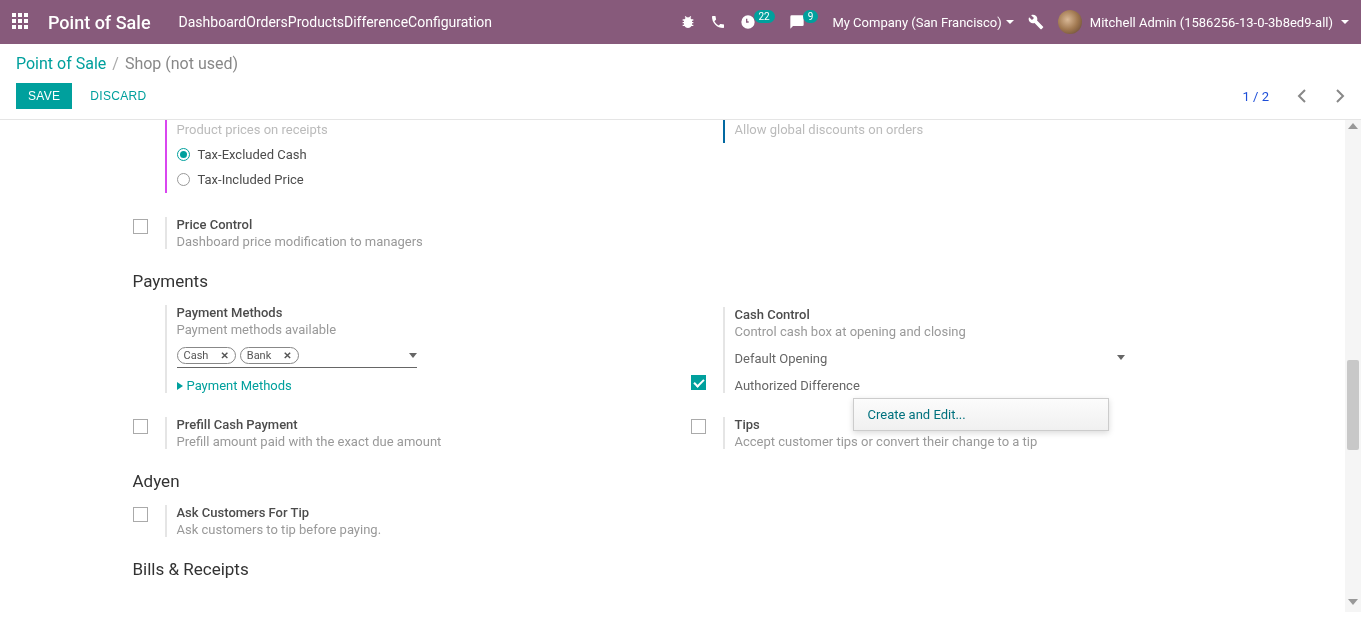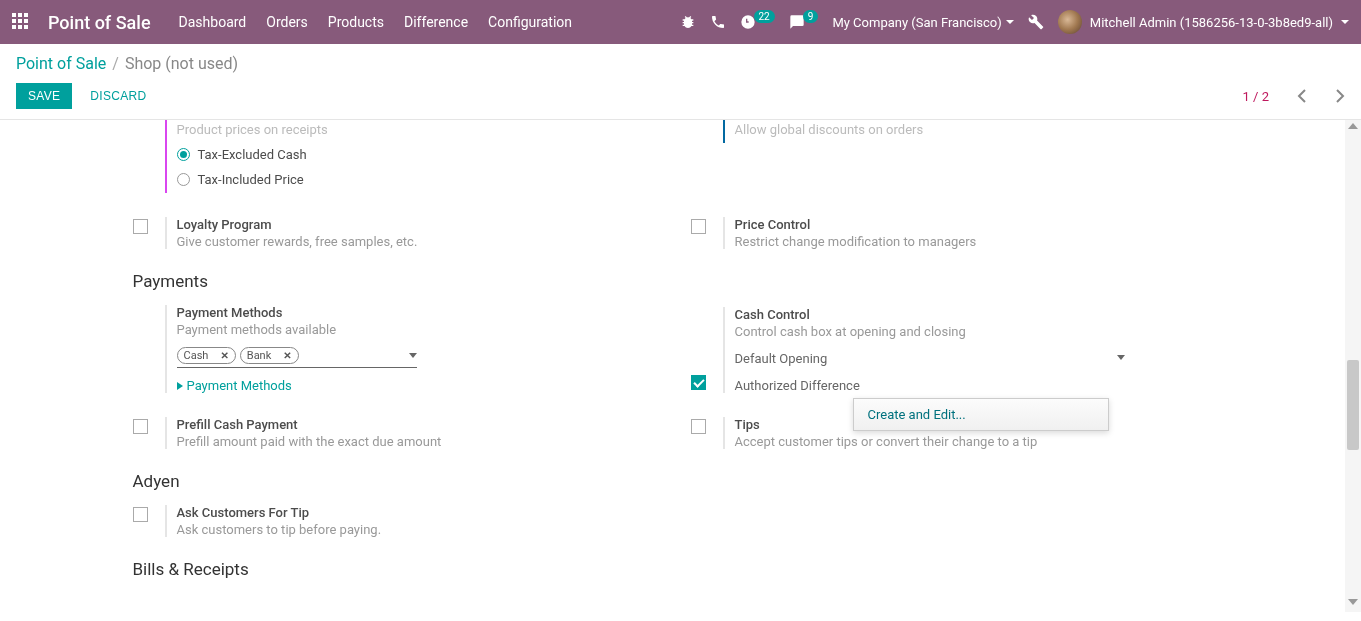--- a/index.html
+++ b/index.html
@@ -4,42 +4,42 @@
 <style>
 * { box-sizing: border-box; margin: 0; padding: 0; }
 body { font-family: -apple-system, BlinkMacSystemFont, "Segoe UI", Roboto, "Helvetica Neue", Arial, sans-serif; font-size: 13px; color: #4c4c4c; background: #fff; overflow: hidden; }
 .page-wrap { width: 1361px; height: 621px; position: relative; }
 
 
 .navbar { background: #875a7b; height: 44px; display: flex; align-items: center; padding: 0 12px; color: #fff; }
 .apps-icon { width: 18px; height: 18px; display: grid; grid-template-columns: repeat(3,4px); grid-template-rows: repeat(3,4px); gap: 2px; margin-right: 18px; cursor: pointer; }
 .apps-icon span { background: #fff; width: 4px; height: 4px; }
 .brand { font-size: 18px; font-weight: 500; margin-right: 28px; }
-.nav-menu { display: flex; gap: 20px; }
+.nav-menu { display: flex; }
 .nav-item { color: #fff; cursor: pointer; font-size: 14px; }
 .nav-right { margin-left: auto; display: flex; align-items: center; gap: 14px; }
 .nav-ic { width: 16px; height: 16px; fill: #fff; cursor: pointer; position: relative; }
 .badge-wrap { position: relative; display: flex; align-items: center; cursor: pointer; }
 .badge { background: #00a09d; color: #fff; border-radius: 8px; font-size: 10px; padding: 1px 5px; margin-left: -2px; position: relative; top: -6px; }
 .company { font-size: 13px; cursor: pointer; display: flex; align-items: center; gap: 4px; }
 .caret-down { width: 0; height: 0; border-left: 4px solid transparent; border-right: 4px solid transparent; border-top: 4px solid #fff; }
 .user { display: flex; align-items: center; gap: 8px; cursor: pointer; font-size: 13px; }
 .avatar { width: 24px; height: 24px; border-radius: 50%; background: radial-gradient(circle at 40% 40%, #d9b896 0%, #a07850 50%, #5a4030 100%); }
 
 
 .crumb-row { padding: 10px 16px 4px; display: flex; align-items: center; }
 .crumb-link { color: #00a09d; font-size: 16px; cursor: pointer; }
 .crumb-sep { color: #aaa; margin: 0 6px; font-size: 16px; }
 .crumb-cur { color: #888; font-size: 16px; }
 
 
 .action-row { padding: 6px 16px 10px; display: flex; align-items: center; border-bottom: 1px solid #e5e5e5; }
 .btn-save { background: #00a09d; color: #fff; border: none; padding: 6px 12px; font-size: 12px; font-weight: 500; cursor: pointer; letter-spacing: 0.3px; }
 .btn-discard { background: none; border: none; color: #00a09d; padding: 6px 12px; font-size: 12px; font-weight: 500; cursor: pointer; margin-left: 6px; letter-spacing: 0.3px; }
-.pager { margin-left: auto; display: flex; align-items: center; gap: 28px; color: #be185d; font-size: 13px; }
+.pager { margin-left: auto; display: flex; align-items: center; gap: 28px; color: #1d4ed8; font-size: 13px; }
 .pager-arrow { cursor: pointer; fill: #888; width: 10px; height: 16px; }
 
 
 .content { position: relative; height: 492px; overflow: hidden; }
 .scroll-inner { position: absolute; left: 0; right: 16px; top: -12px; padding: 0 0 40px; }
 .form-sheet { max-width: 1120px; margin: 0 auto; padding: 12px 20px; }
 .two-col { display: grid; grid-template-columns: 1fr 1fr; column-gap: 36px; }
 
 .setting { display: flex; padding: 8px 0; }
 .setting-cb { width: 32px; flex-shrink: 0; padding-top: 2px; }
@@ -185,29 +185,22 @@
           <div class="cutoff-body" style="border-left:2px solid #0369a1;">
             <div style="color:#bbb;font-size:13px;">Allow global discounts on orders</div>
           </div>
         </div>
       </div>
 
       <div class="two-col" style="margin-top:16px;">
         <div class="setting">
           <div class="setting-cb"><span class="cb"></span></div>
           <div class="setting-body">
-            <div class="setting-title">Loyalty Program</div>
-            <div class="setting-desc">Give customer rewards, free samples, etc.</div>
-          </div>
-        </div>
-        <div class="setting">
-          <div class="setting-cb"><span class="cb"></span></div>
-          <div class="setting-body">
             <div class="setting-title">Price Control</div>
-            <div class="setting-desc">Restrict change modification to managers</div>
+            <div class="setting-desc">Dashboard price modification to managers</div>
           </div>
         </div>
       </div>
 
       <div class="section-h">Payments</div>
 
       <div class="two-col">
 
         <div class="setting">
           <div class="setting-cb"></div>

